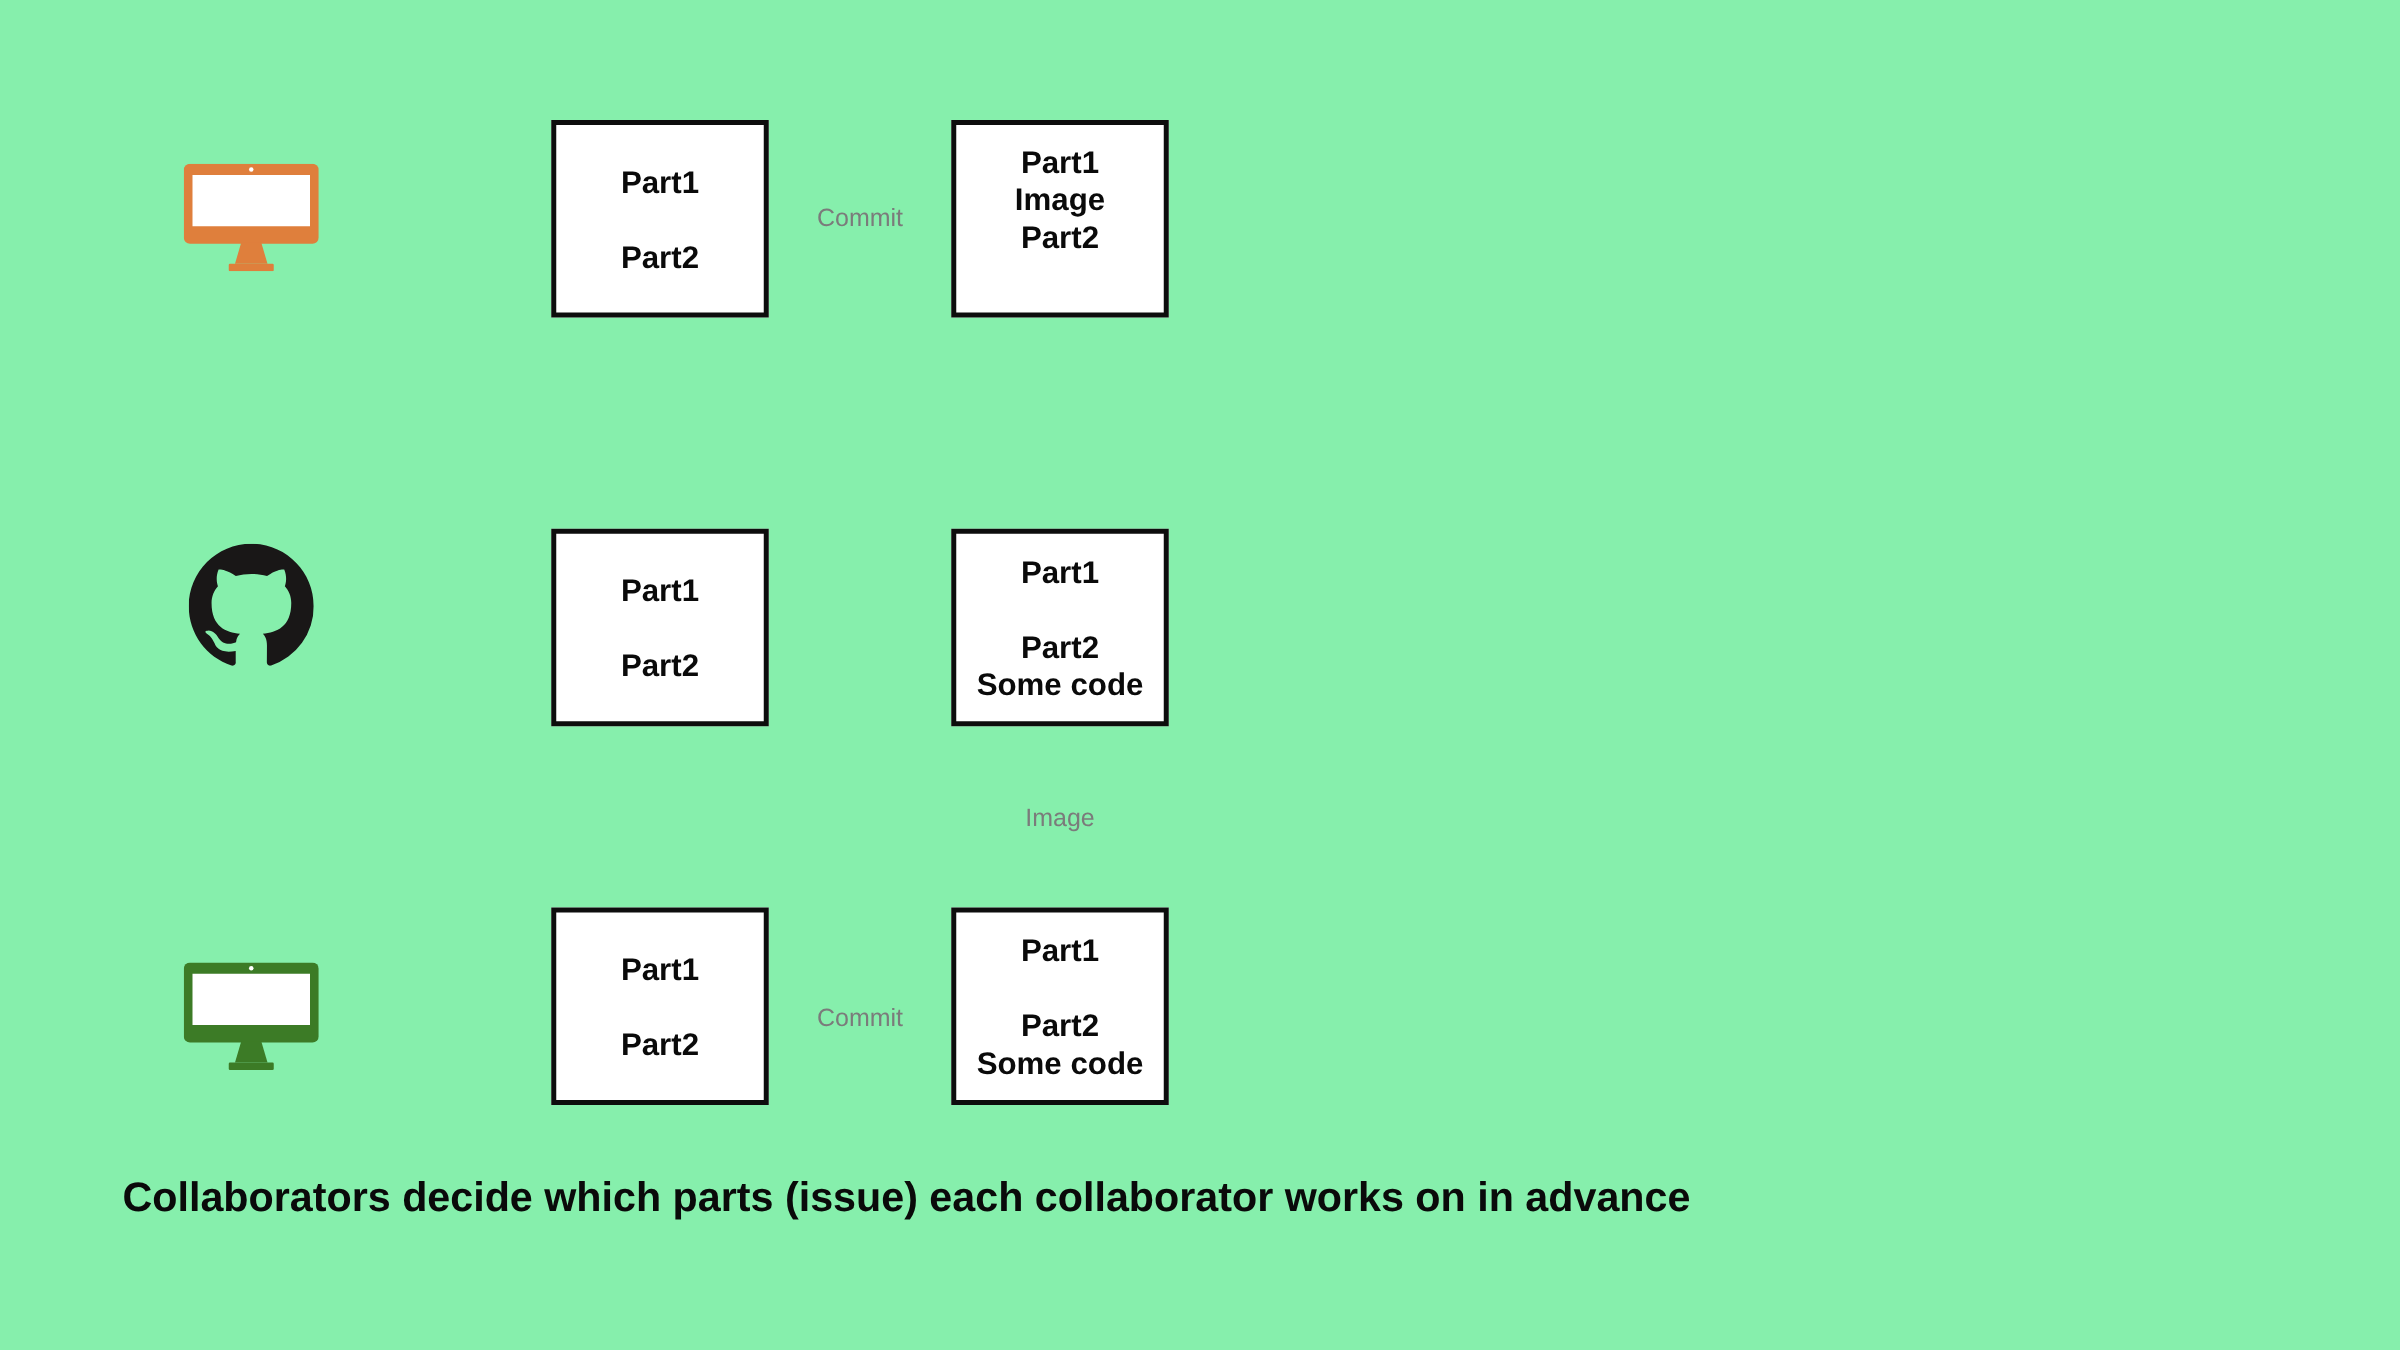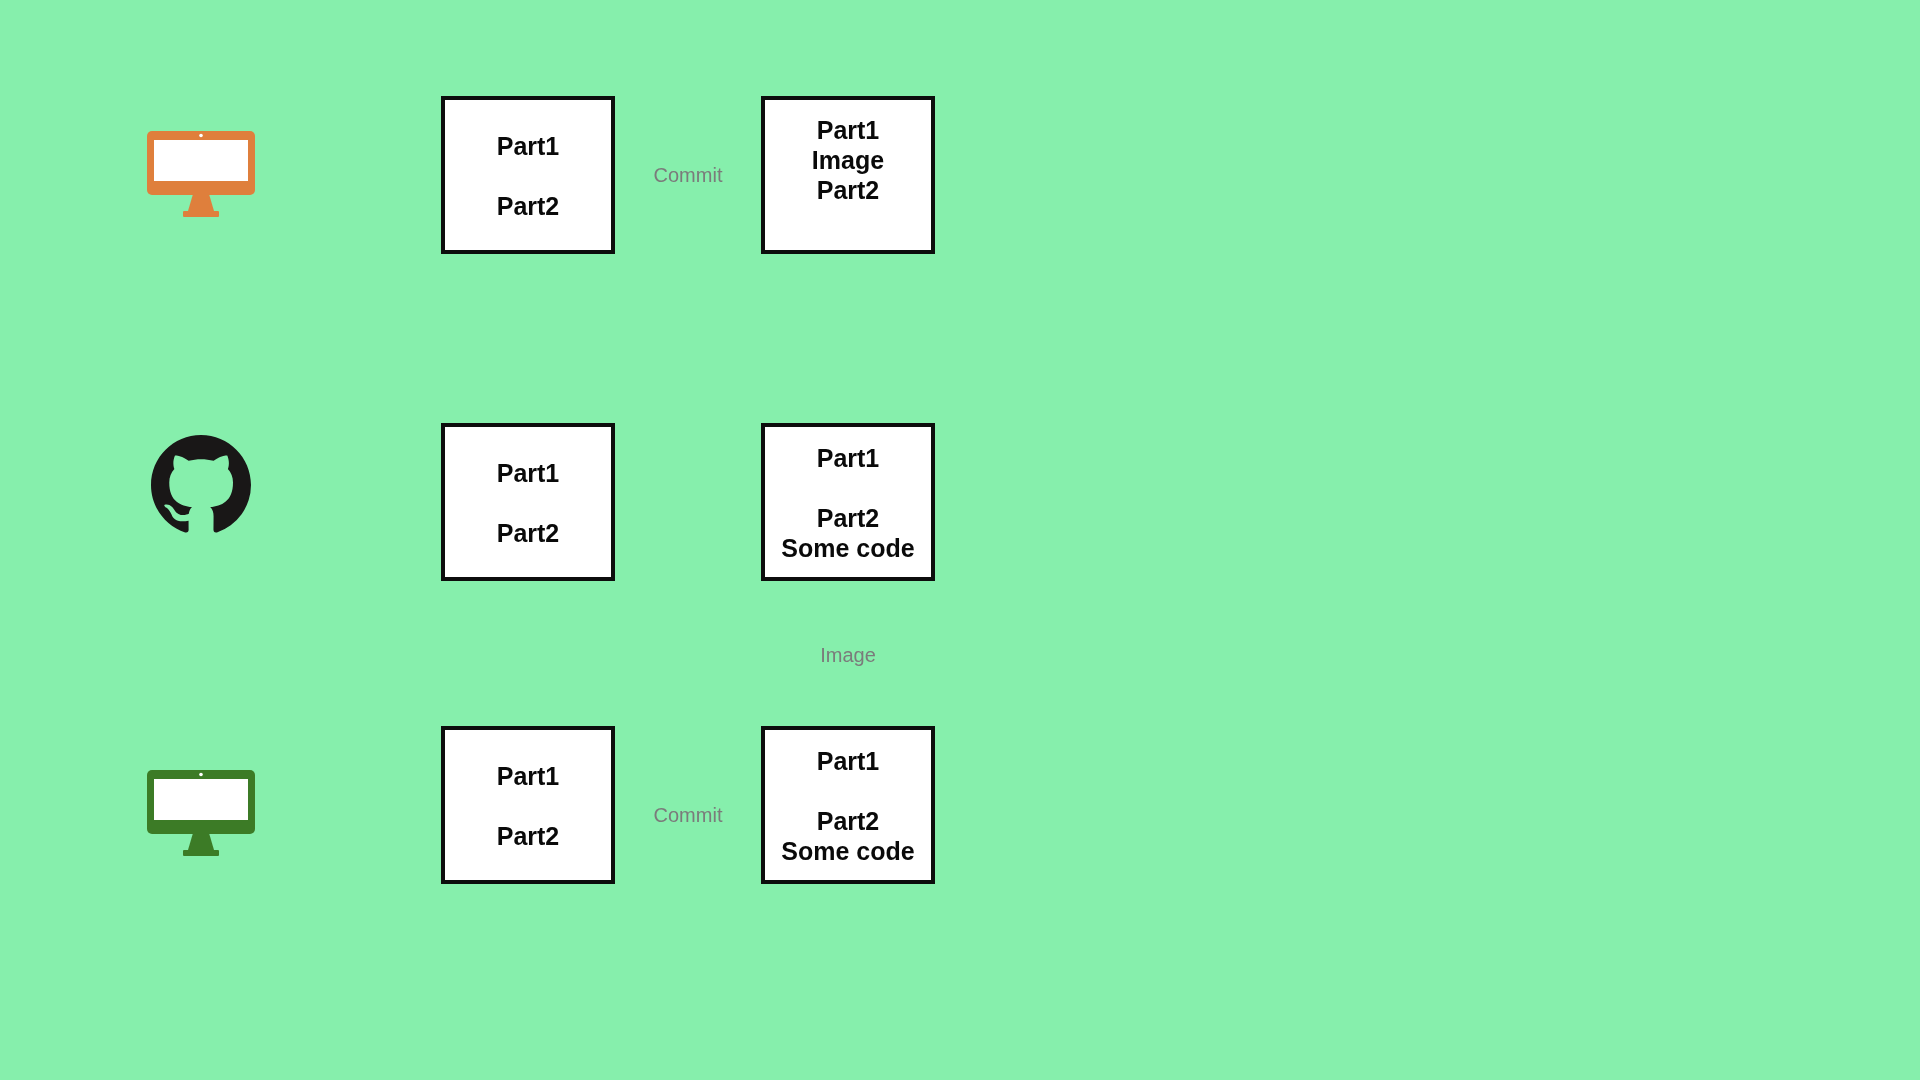--- a/index.html
+++ b/index.html
@@ -123,14 +123,15 @@
 
   <div class="action-label" style="left:601px; top:800px;">Commit</div>
 
   <div class="box pad-split" style="left:761px; top:726px;">
     <div class="line">Part1</div>
     <div class="gap30"></div>
     <div class="line">Part2</div>
     <div class="line">Some code</div>
   </div>
 
+  <div class="caption">Collaborators decide which parts (issue) each collaborator works on in advance</div>
 
 </div>
 
 </body></html>

